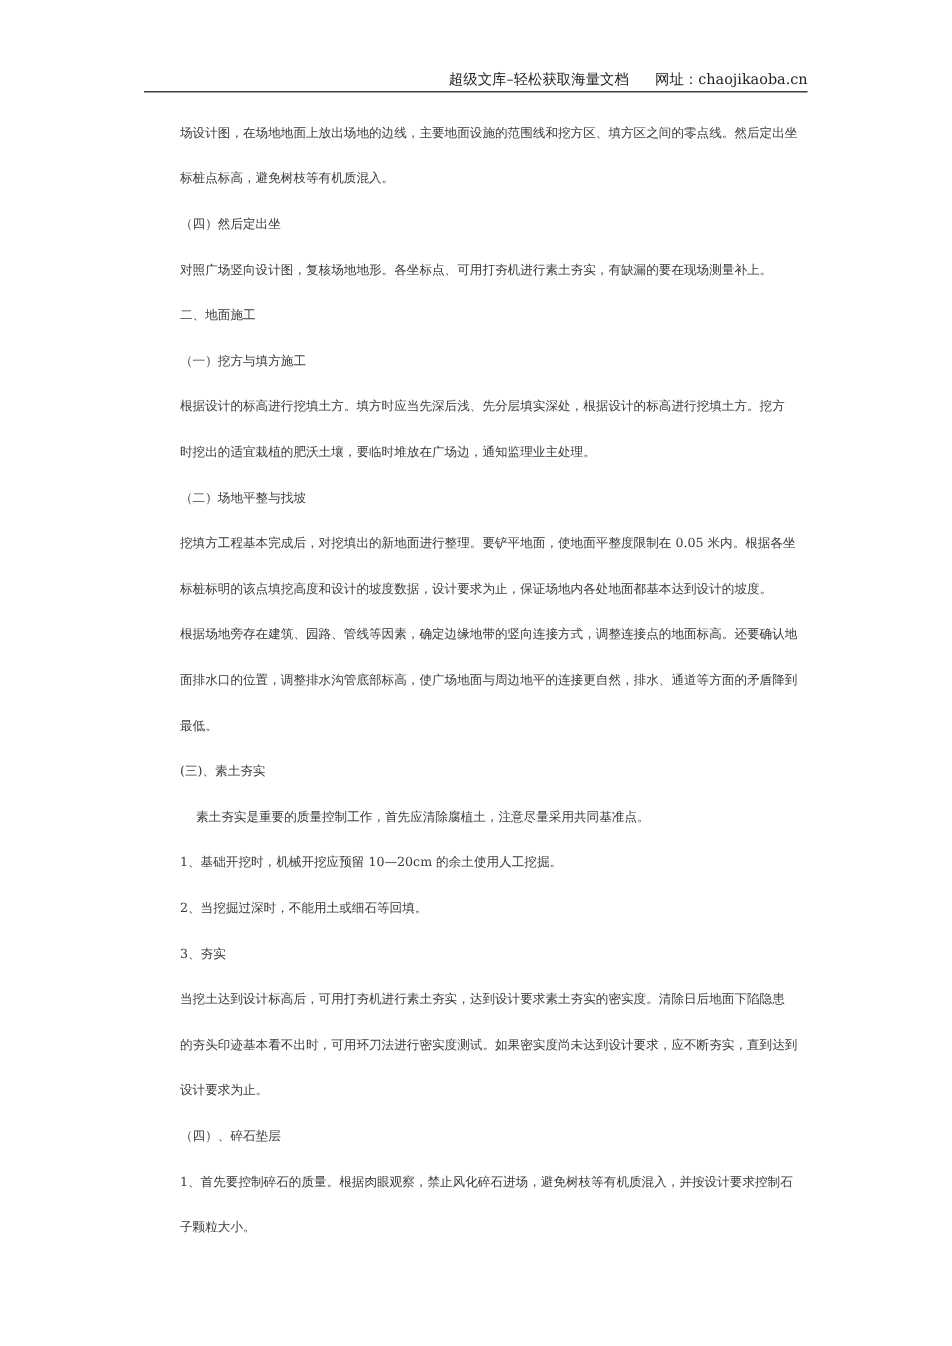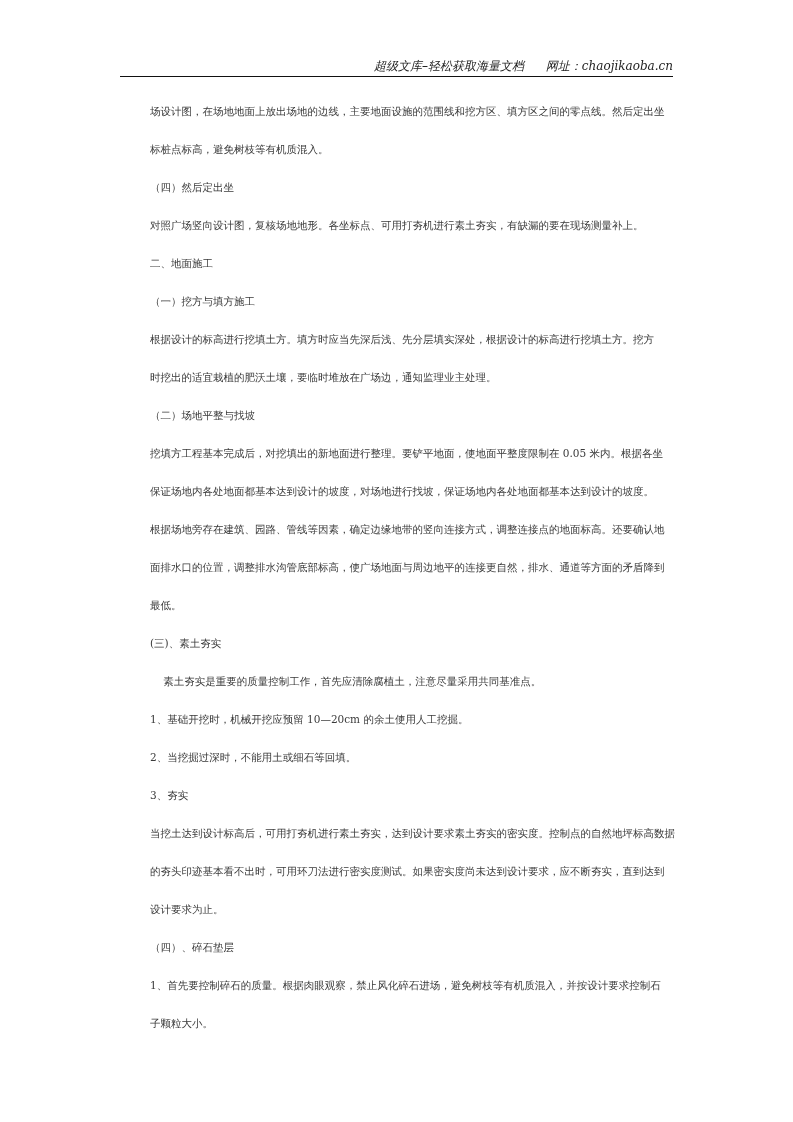--- a/index.html
+++ b/index.html
@@ -1,20 +1,20 @@
 <!DOCTYPE html>
 <html><head>
 <meta charset="utf-8">
 <style>
   html, body { margin: 0; padding: 0; background: #ffffff; }
   body { width: 793px; height: 1122px; position: relative; overflow: hidden;
          font-family: "DejaVu Serif", "Liberation Serif", serif; color: #333333; }
   .header { position: absolute; left: 120px; top: 58px; width: 553px; height: 16px;
             text-align: right; font-size: 12px; color: #222; border-bottom: 1px solid #111;
-            padding-bottom: 2px; font-style: italic; }
+            padding-bottom: 2px; }
   .header .site { margin-right: 18px; }
   .line { position: absolute; left: 120px; font-size: 10.5px; color: #3a3a3a; white-space: nowrap;
           line-height: 14px; margin-left: 30px; }
 </style>
 </head>
 <body>
 
 <div class="header">
   <span class="site">超级文库–轻松获取海量文档</span>
   <span>网址：chaojikaoba.cn</span>
@@ -24,28 +24,28 @@
   <div class="line" style="top:104px">场设计图，在场地地面上放出场地的边线，主要地面设施的范围线和挖方区、填方区之间的零点线。然后定出坐</div>
   <div class="line" style="top:142px">标桩点标高，避免树枝等有机质混入。</div>
   <div class="line" style="top:180px">（四）然后定出坐</div>
   <div class="line" style="top:218px">对照广场竖向设计图，复核场地地形。各坐标点、可用打夯机进行素土夯实，有缺漏的要在现场测量补上。</div>
   <div class="line" style="top:256px">二、地面施工</div>
   <div class="line" style="top:294px">（一）挖方与填方施工</div>
   <div class="line" style="top:332px">根据设计的标高进行挖填土方。填方时应当先深后浅、先分层填实深处，根据设计的标高进行挖填土方。挖方</div>
   <div class="line" style="top:370px">时挖出的适宜栽植的肥沃土壤，要临时堆放在广场边，通知监理业主处理。</div>
   <div class="line" style="top:408px">（二）场地平整与找坡</div>
   <div class="line" style="top:446px">挖填方工程基本完成后，对挖填出的新地面进行整理。要铲平地面，使地面平整度限制在 0.05 米内。根据各坐</div>
-  <div class="line" style="top:484px">保证场地内各处地面都基本达到设计的坡度，对场地进行找坡，保证场地内各处地面都基本达到设计的坡度。</div>
+  <div class="line" style="top:484px">标桩标明的该点填挖高度和设计的坡度数据，设计要求为止，保证场地内各处地面都基本达到设计的坡度。</div>
   <div class="line" style="top:522px">根据场地旁存在建筑、园路、管线等因素，确定边缘地带的竖向连接方式，调整连接点的地面标高。还要确认地</div>
   <div class="line" style="top:560px">面排水口的位置，调整排水沟管底部标高，使广场地面与周边地平的连接更自然，排水、通道等方面的矛盾降到</div>
   <div class="line" style="top:598px">最低。</div>
   <div class="line" style="top:636px"> (三)、素土夯实</div>
   <div class="line" style="top:674px; white-space:pre">    素土夯实是重要的质量控制工作，首先应清除腐植土，注意尽量采用共同基准点。</div>
   <div class="line" style="top:712px">1、基础开挖时，机械开挖应预留 10—20cm 的余土使用人工挖掘。</div>
   <div class="line" style="top:750px">2、当挖掘过深时，不能用土或细石等回填。</div>
   <div class="line" style="top:788px">3、夯实</div>
-  <div class="line" style="top:826px">当挖土达到设计标高后，可用打夯机进行素土夯实，达到设计要求素土夯实的密实度。控制点的自然地坪标高数据</div>
+  <div class="line" style="top:826px">当挖土达到设计标高后，可用打夯机进行素土夯实，达到设计要求素土夯实的密实度。清除日后地面下陷隐患</div>
   <div class="line" style="top:864px">的夯头印迹基本看不出时，可用环刀法进行密实度测试。如果密实度尚未达到设计要求，应不断夯实，直到达到</div>
   <div class="line" style="top:902px">设计要求为止。</div>
   <div class="line" style="top:940px">（四）、碎石垫层</div>
   <div class="line" style="top:978px">1、首先要控制碎石的质量。根据肉眼观察，禁止风化碎石进场，避免树枝等有机质混入，并按设计要求控制石</div>
   <div class="line" style="top:1016px">子颗粒大小。</div>
 </div>
 
 </body></html>

